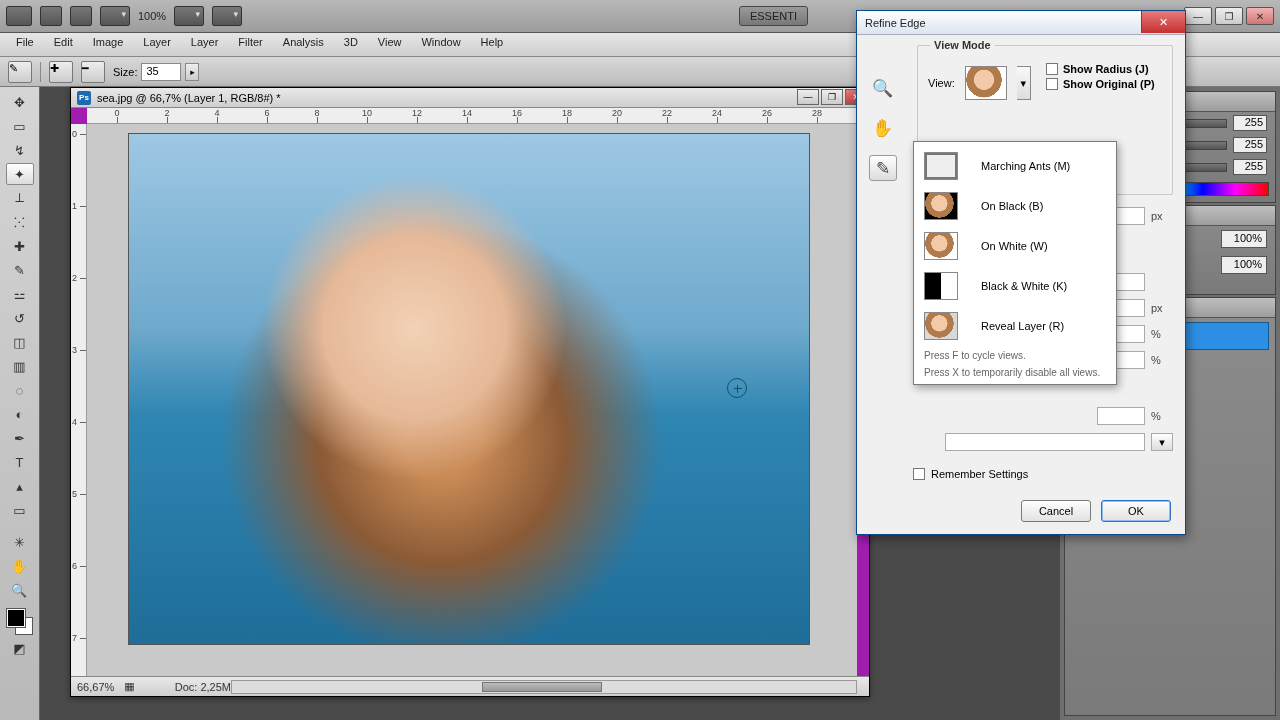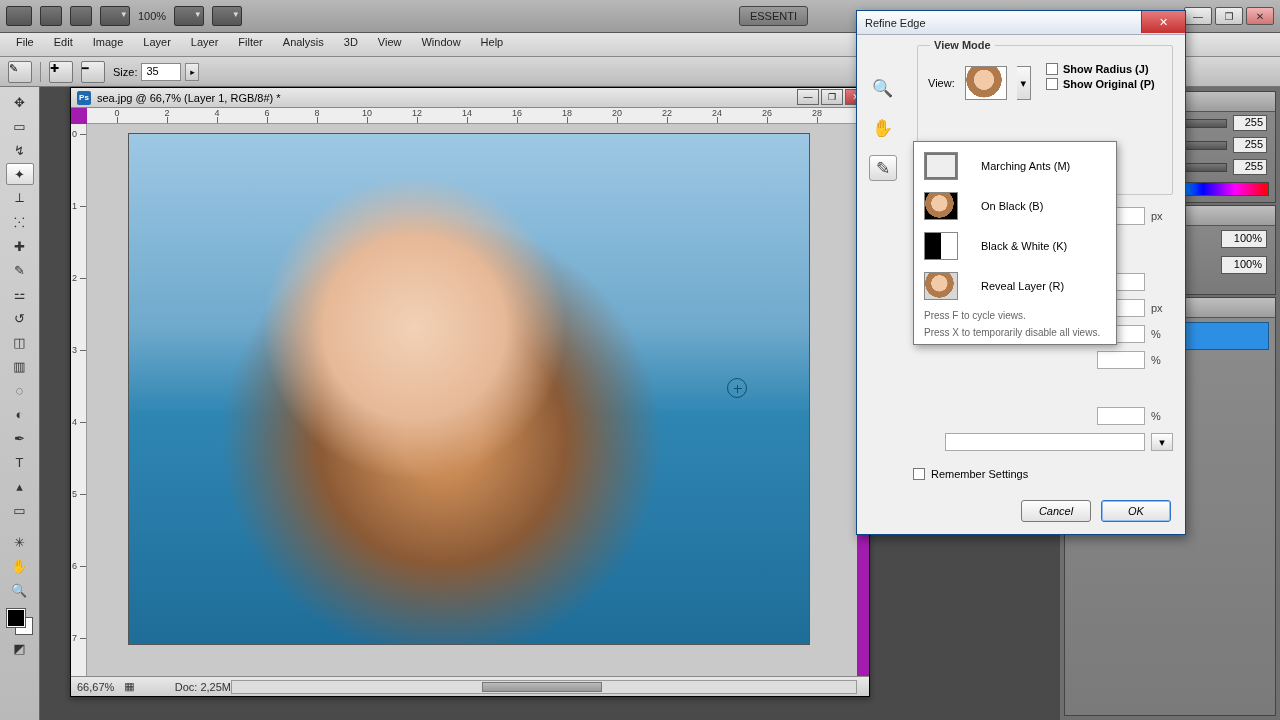--- a/index.html
+++ b/index.html
@@ -116,21 +116,21 @@
 .popup .opt.sel{ background:#2d7bd8; color:#fff;}
 .popup .thumb-swatch{ width:34px; height:28px; border:1px solid #888; background:radial-gradient(circle at 45% 40%, #f2caa8 0 34%, #b07a4a 35% 60%, #d8d8d8 61% 100%); flex-shrink:0;}
 .popup .thumb-swatch.black{ background:radial-gradient(circle at 45% 40%, #f2caa8 0 34%, #b07a4a 35% 60%, #000 61% 100%);}
 .popup .thumb-swatch.white{ background:radial-gradient(circle at 45% 40%, #f2caa8 0 34%, #b07a4a 35% 60%, #fff 61% 100%);}
 .popup .thumb-swatch.bw{ background:linear-gradient(90deg,#000 50%,#fff 50%);}
 .popup .thumb-swatch.ants{ background:#eee; box-shadow:inset 0 0 0 2px #777;}
 .popup .thumb-swatch.ovr{ background:radial-gradient(circle at 45% 40%, #f2caa8 0 34%, #b07a4a 35% 60%, #d66 61% 100%);}
 .popup .hint{ padding:4px 10px 2px; color:#666; font-size:10px;}
 
 .remember{ position:absolute; left:56px; bottom:54px; display:flex; align-items:center; gap:6px;}
-.dlg-buttons{ position:absolute; right:14px; bottom:12px; display:flex; gap:10px;font-style:italic;}
+.dlg-buttons{ position:absolute; right:14px; bottom:12px; display:flex; gap:10px;}
 .dlg-btn{ width:70px; height:22px; border:1px solid #7a7a7a; background:linear-gradient(#fefefe,#e2e2e2); border-radius:3px; display:flex; align-items:center; justify-content:center;}
 .dlg-btn.primary{ border:1px solid #2e72c9; box-shadow:0 0 0 1px #8fbdf2 inset;}
 
 
 .ruler-h .tick, .ruler-v .tick{ position:absolute; background:#666;}
 .ruler-h .tick{ width:1px; height:6px; bottom:0;}
 .ruler-h .lbl{ position:absolute; top:0; font-size:9px; color:#444; transform:translateX(-50%);}
 .ruler-v .tick{ height:1px; width:6px; right:0;}
 .ruler-v .lbl{ position:absolute; left:1px; font-size:9px; color:#444; transform:translateY(-50%);}    
 
@@ -394,20 +394,24 @@
         <div id="opts">
             <div class="opt">
               <div class="thumb-swatch ants"></div>
               <span>Marching Ants (M)</span>
             </div>
             <div class="opt">
               <div class="thumb-swatch black"></div>
               <span>On Black (B)</span>
             </div>
             <div class="opt">
+              <div class="thumb-swatch white"></div>
+              <span>On White (W)</span>
+            </div>
+            <div class="opt">
               <div class="thumb-swatch bw"></div>
               <span>Black &amp; White (K)</span>
             </div>
             <div class="opt">
               <div class="thumb-swatch "></div>
               <span>Reveal Layer (R)</span>
             </div>
           </div>
         <div class="hint">Press F to cycle views.</div>
         <div class="hint">Press X to temporarily disable all views.</div>

